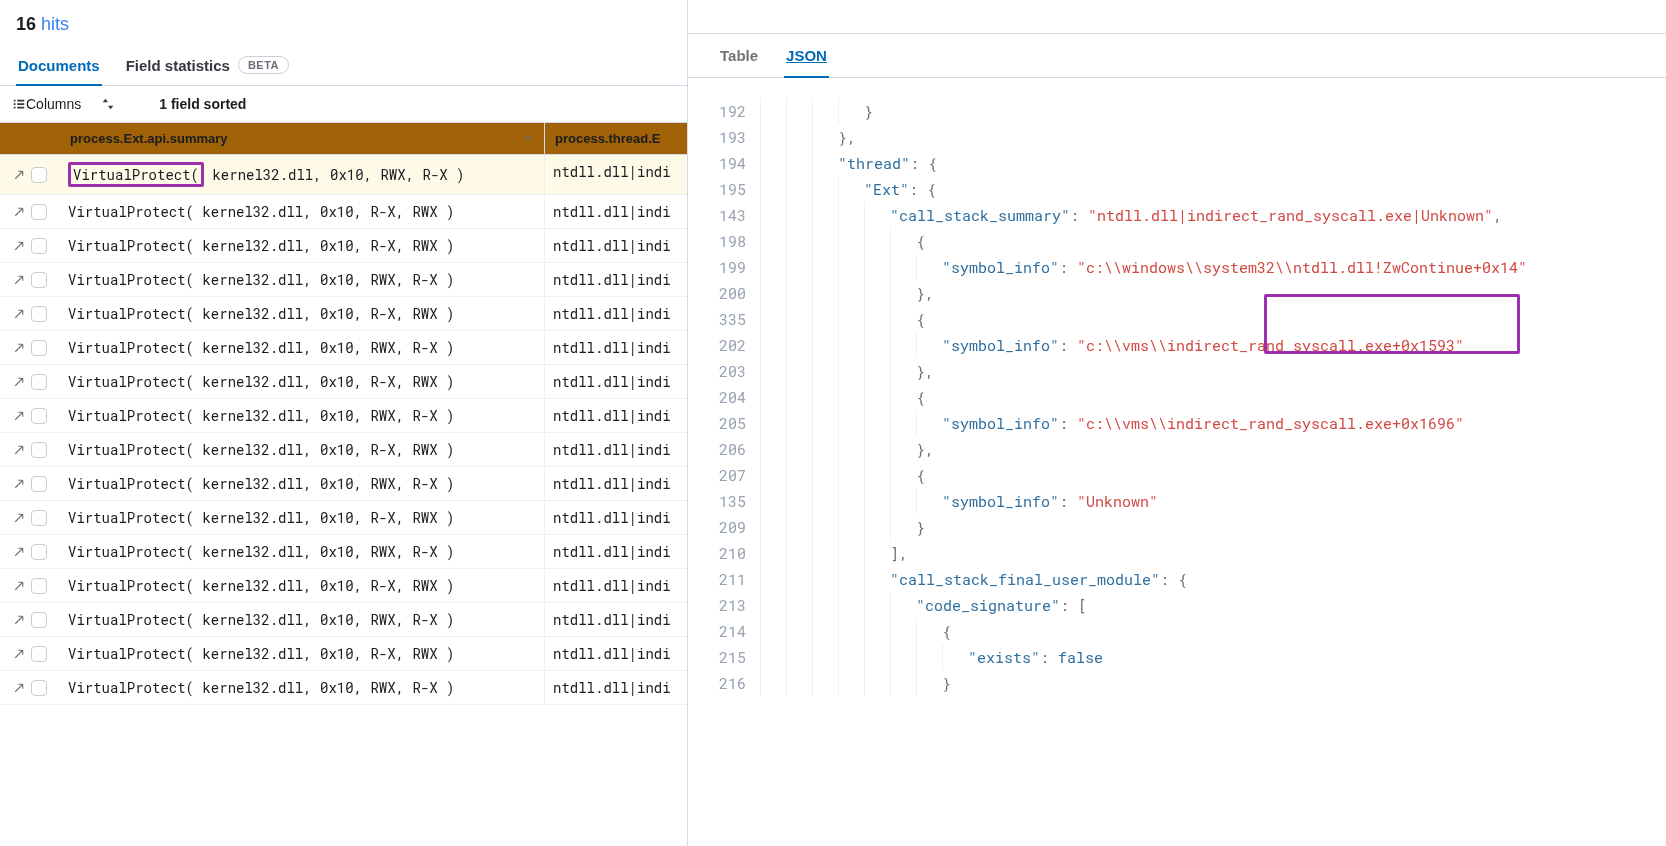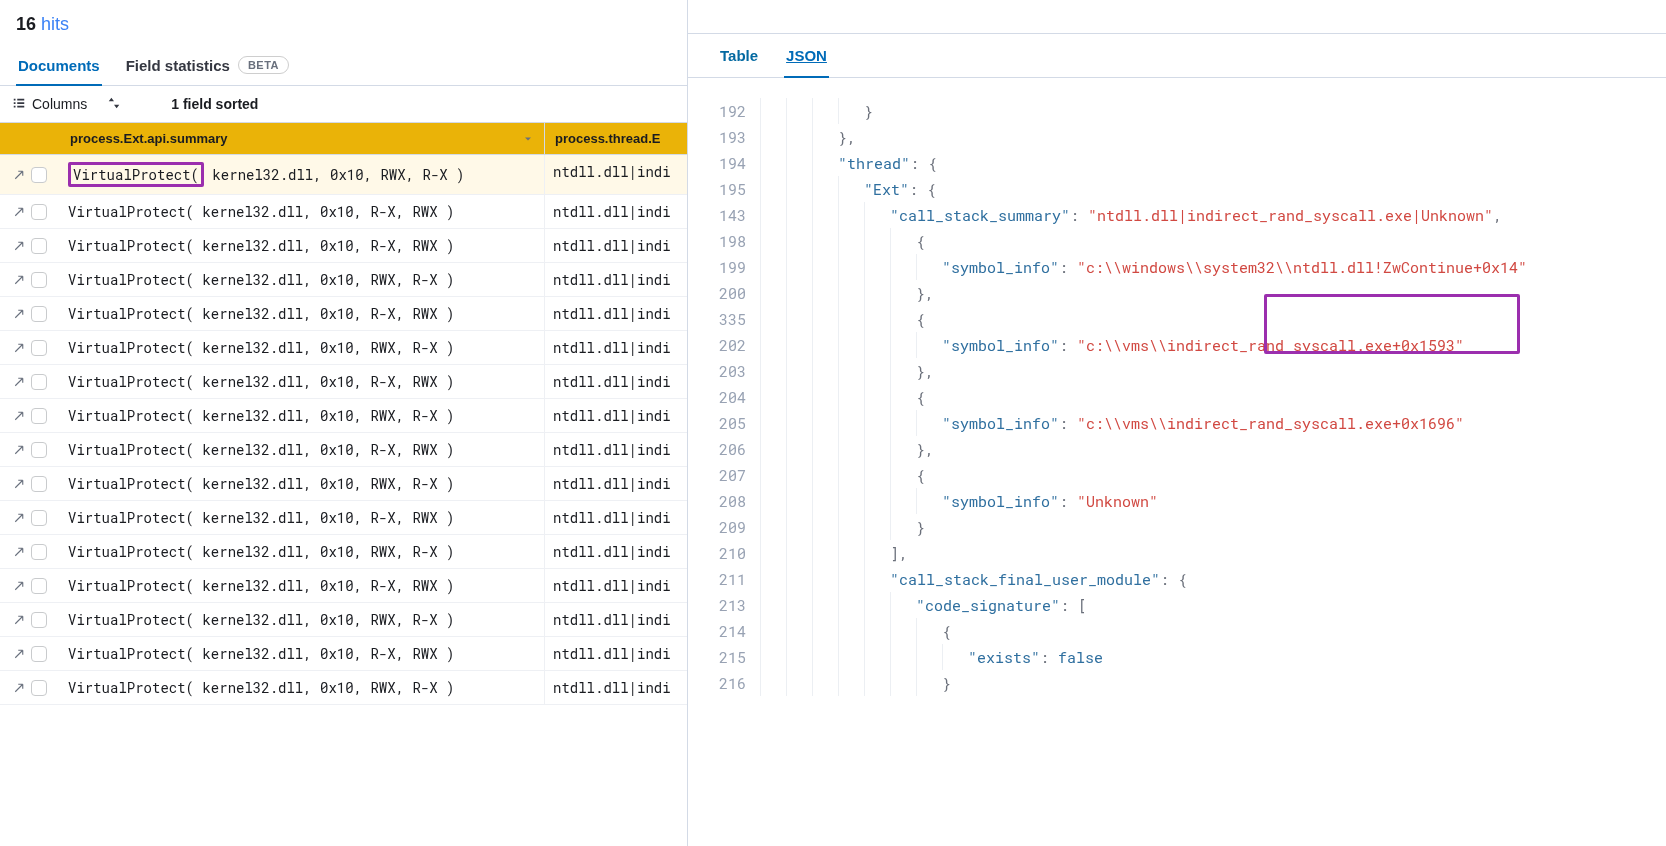--- a/index.html
+++ b/index.html
@@ -66,28 +66,28 @@
   padding: 2px 9px;
   letter-spacing: 0.5px;
 }
 .toolbar {
   display: flex;
   align-items: center;
   gap: 20px;
   padding: 10px 12px;
   font-size: 14px;
 }
-.toolbar-item { display: flex; gap: 6px; cursor: pointer; }
+.toolbar-item { display: flex; align-items: center; cursor: pointer; }
 .toolbar-icon { width: 14px; height: 14px; fill: #343741; }
 .sort-info { font-weight: 600; margin-left: 44px; }
 .table-header {
   display: flex;
   border-top: 1px solid #d3dae6;
   border-bottom: 1px solid #d3dae6;
-  background: #eab308;
+  background: #a16207;
   font-weight: 600;
   font-size: 13px;
 }
 .th {
   padding: 8px 10px;
   display: flex;
   align-items: center;
   gap: 4px;
   border-right: 1px solid #d3dae6;
   white-space: nowrap;
@@ -151,21 +151,21 @@
 .detail-tabs {
   display: flex;
   gap: 24px;
   padding: 0 30px;
   border-bottom: 1px solid #d3dae6;
 }
 .dtab {
   padding: 12px 2px;
   font-weight: 600;
   font-size: 15px;
-  color: #0369a1;
+  color: #737373;
   cursor: pointer;
   border-bottom: 2px solid transparent;
   position: relative; top: 1px;
 }
 .dtab.active { color: #006bb8; border-bottom-color: #006bb8; text-decoration: underline; }
 .code-area {
   flex: 1;
   overflow: auto;
   padding-top: 20px;
   font-family: "Roboto Mono", Menlo, Consolas, monospace;
@@ -439,21 +439,21 @@
       <div class="code-line"><div class="line-num">198</div><div class="indent-guides"><span></span><span></span><span></span><span></span><span></span><span></span></div><div class="code-content"><span class="tok-punc">{</span></div></div>
       <div class="code-line"><div class="line-num">199</div><div class="indent-guides"><span></span><span></span><span></span><span></span><span></span><span></span><span></span></div><div class="code-content"><span class="tok-key">"symbol_info"</span><span class="tok-punc">: </span><span class="tok-str">"c:\\windows\\system32\\ntdll.dll!ZwContinue+0x14"</span></div></div>
       <div class="code-line"><div class="line-num">200</div><div class="indent-guides"><span></span><span></span><span></span><span></span><span></span><span></span></div><div class="code-content"><span class="tok-punc">},</span></div></div>
       <div class="code-line"><div class="line-num">335</div><div class="indent-guides"><span></span><span></span><span></span><span></span><span></span><span></span></div><div class="code-content"><span class="tok-punc">{</span></div></div>
       <div class="code-line"><div class="line-num">202</div><div class="indent-guides"><span></span><span></span><span></span><span></span><span></span><span></span><span></span></div><div class="code-content"><span class="tok-key">"symbol_info"</span><span class="tok-punc">: </span><span class="tok-str">"c:\\vms\\indirect_rand_syscall.exe+0x1593"</span></div></div>
       <div class="code-line"><div class="line-num">203</div><div class="indent-guides"><span></span><span></span><span></span><span></span><span></span><span></span></div><div class="code-content"><span class="tok-punc">},</span></div></div>
       <div class="code-line"><div class="line-num">204</div><div class="indent-guides"><span></span><span></span><span></span><span></span><span></span><span></span></div><div class="code-content"><span class="tok-punc">{</span></div></div>
       <div class="code-line"><div class="line-num">205</div><div class="indent-guides"><span></span><span></span><span></span><span></span><span></span><span></span><span></span></div><div class="code-content"><span class="tok-key">"symbol_info"</span><span class="tok-punc">: </span><span class="tok-str">"c:\\vms\\indirect_rand_syscall.exe+0x1696"</span></div></div>
       <div class="code-line"><div class="line-num">206</div><div class="indent-guides"><span></span><span></span><span></span><span></span><span></span><span></span></div><div class="code-content"><span class="tok-punc">},</span></div></div>
       <div class="code-line"><div class="line-num">207</div><div class="indent-guides"><span></span><span></span><span></span><span></span><span></span><span></span></div><div class="code-content"><span class="tok-punc">{</span></div></div>
-      <div class="code-line"><div class="line-num">208</div><div class="indent-guides"><span></span><span></span><span></span><span></span><span></span><span></span><span></span></div><div class="code-content"><span class="tok-key">"symbol_info"</span><span class="tok-punc">: </span><span class="tok-str">"Unknown"</span></div></div>
+      <div class="code-line"><div class="line-num">135</div><div class="indent-guides"><span></span><span></span><span></span><span></span><span></span><span></span><span></span></div><div class="code-content"><span class="tok-key">"symbol_info"</span><span class="tok-punc">: </span><span class="tok-str">"Unknown"</span></div></div>
       <div class="code-line"><div class="line-num">209</div><div class="indent-guides"><span></span><span></span><span></span><span></span><span></span><span></span></div><div class="code-content"><span class="tok-punc">}</span></div></div>
       <div class="code-line"><div class="line-num">210</div><div class="indent-guides"><span></span><span></span><span></span><span></span><span></span></div><div class="code-content"><span class="tok-punc">],</span></div></div>
       <div class="code-line"><div class="line-num">211</div><div class="indent-guides"><span></span><span></span><span></span><span></span><span></span></div><div class="code-content"><span class="tok-key">"call_stack_final_user_module"</span><span class="tok-punc">: {</span></div></div>
       <div class="code-line"><div class="line-num">213</div><div class="indent-guides"><span></span><span></span><span></span><span></span><span></span><span></span></div><div class="code-content"><span class="tok-key">"code_signature"</span><span class="tok-punc">: [</span></div></div>
       <div class="code-line"><div class="line-num">214</div><div class="indent-guides"><span></span><span></span><span></span><span></span><span></span><span></span><span></span></div><div class="code-content"><span class="tok-punc">{</span></div></div>
       <div class="code-line"><div class="line-num">215</div><div class="indent-guides"><span></span><span></span><span></span><span></span><span></span><span></span><span></span><span></span></div><div class="code-content"><span class="tok-key">"exists"</span><span class="tok-punc">: </span><span class="tok-bool">false</span></div></div>
       <div class="code-line"><div class="line-num">216</div><div class="indent-guides"><span></span><span></span><span></span><span></span><span></span><span></span><span></span></div><div class="code-content"><span class="tok-punc">}</span></div></div>
     </div>
 </div>
 

